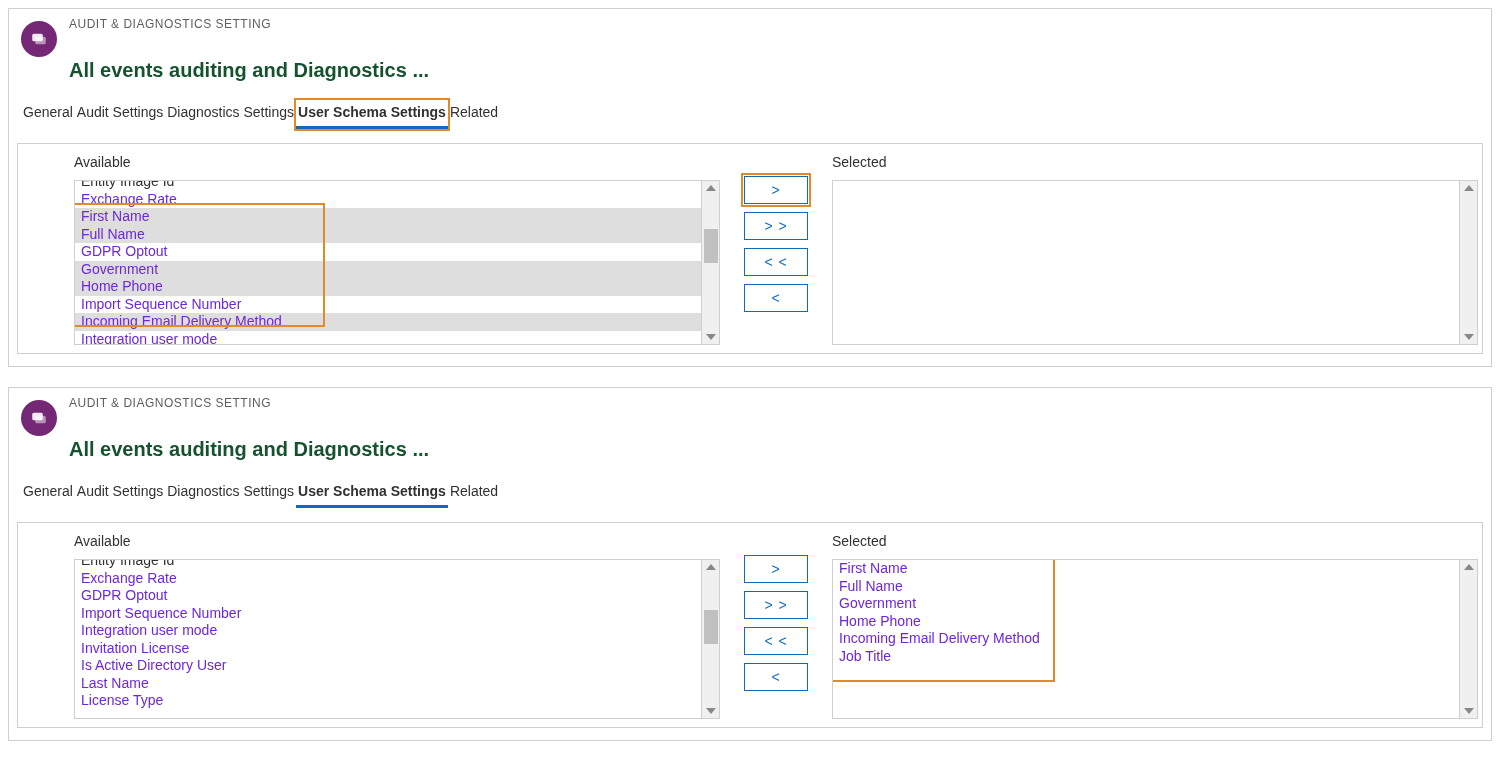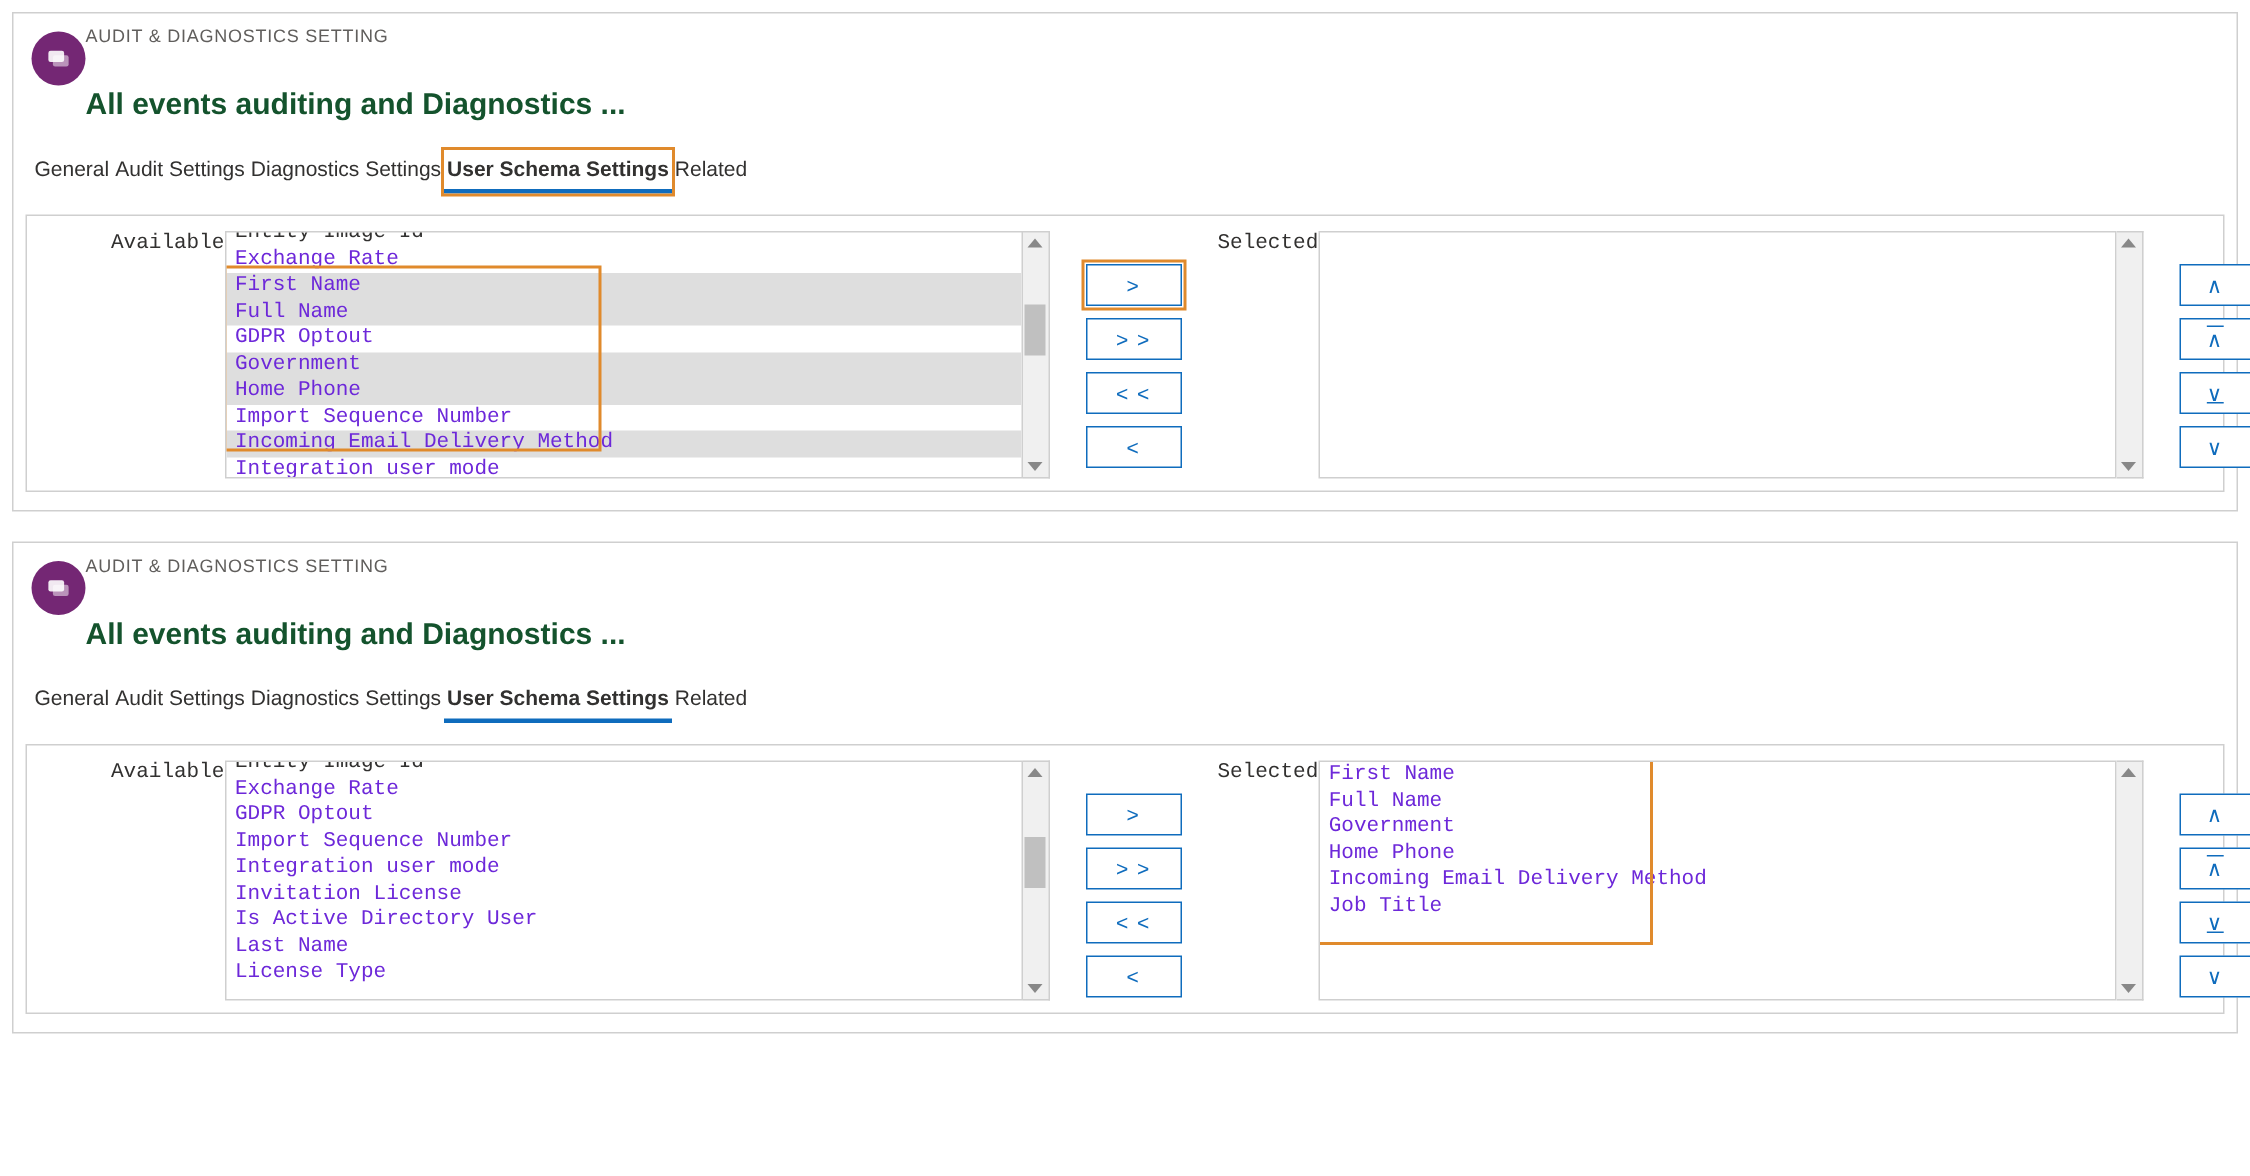--- a/index.html
+++ b/index.html
@@ -12,21 +12,21 @@
   }
   .panel {
     border: 1px solid #cfcfcf;
     margin: 8px;
     padding: 8px 8px 12px 8px;
     background: #fff;
   }
   .header-row {
     display: flex;
     align-items: flex-start;
-    gap: 0;
+    gap: 12px;
     padding-left: 4px;
   }
   .app-icon-circle {
     width: 36px;
     height: 36px;
     border-radius: 50%;
     background: #742774;
     display: flex;
     align-items: center;
     justify-content: center;
@@ -68,34 +68,34 @@
   .content-frame {
     border: 1px solid #cfcfcf;
     margin: 10px 0 0 0;
     padding: 10px 56px 8px 56px;
     display: flex;
     gap: 24px;
     align-items: flex-start;
   }
   .col {
     display: flex;
-    font-family: Liberation Mono, monospace;
+    flex-direction: column;
   }
   .col-label {
     font-size: 14px;
     color: #323130;
     margin-bottom: 10px;
   }
   .listbox-wrap {
     position: relative;
     display: flex;
   }
   .listbox {
     border: 1px solid #cfcfcf;
-    width: 532px;
+    width: 628px;
     height: 165px;
     overflow: hidden;
     background: #fff;
     position: relative;
   }
   .listbox.panel2 { height: 160px; }
   .listbox .item {
     padding: 0 6px;
     line-height: 17.5px;
     font-size: 14px;

